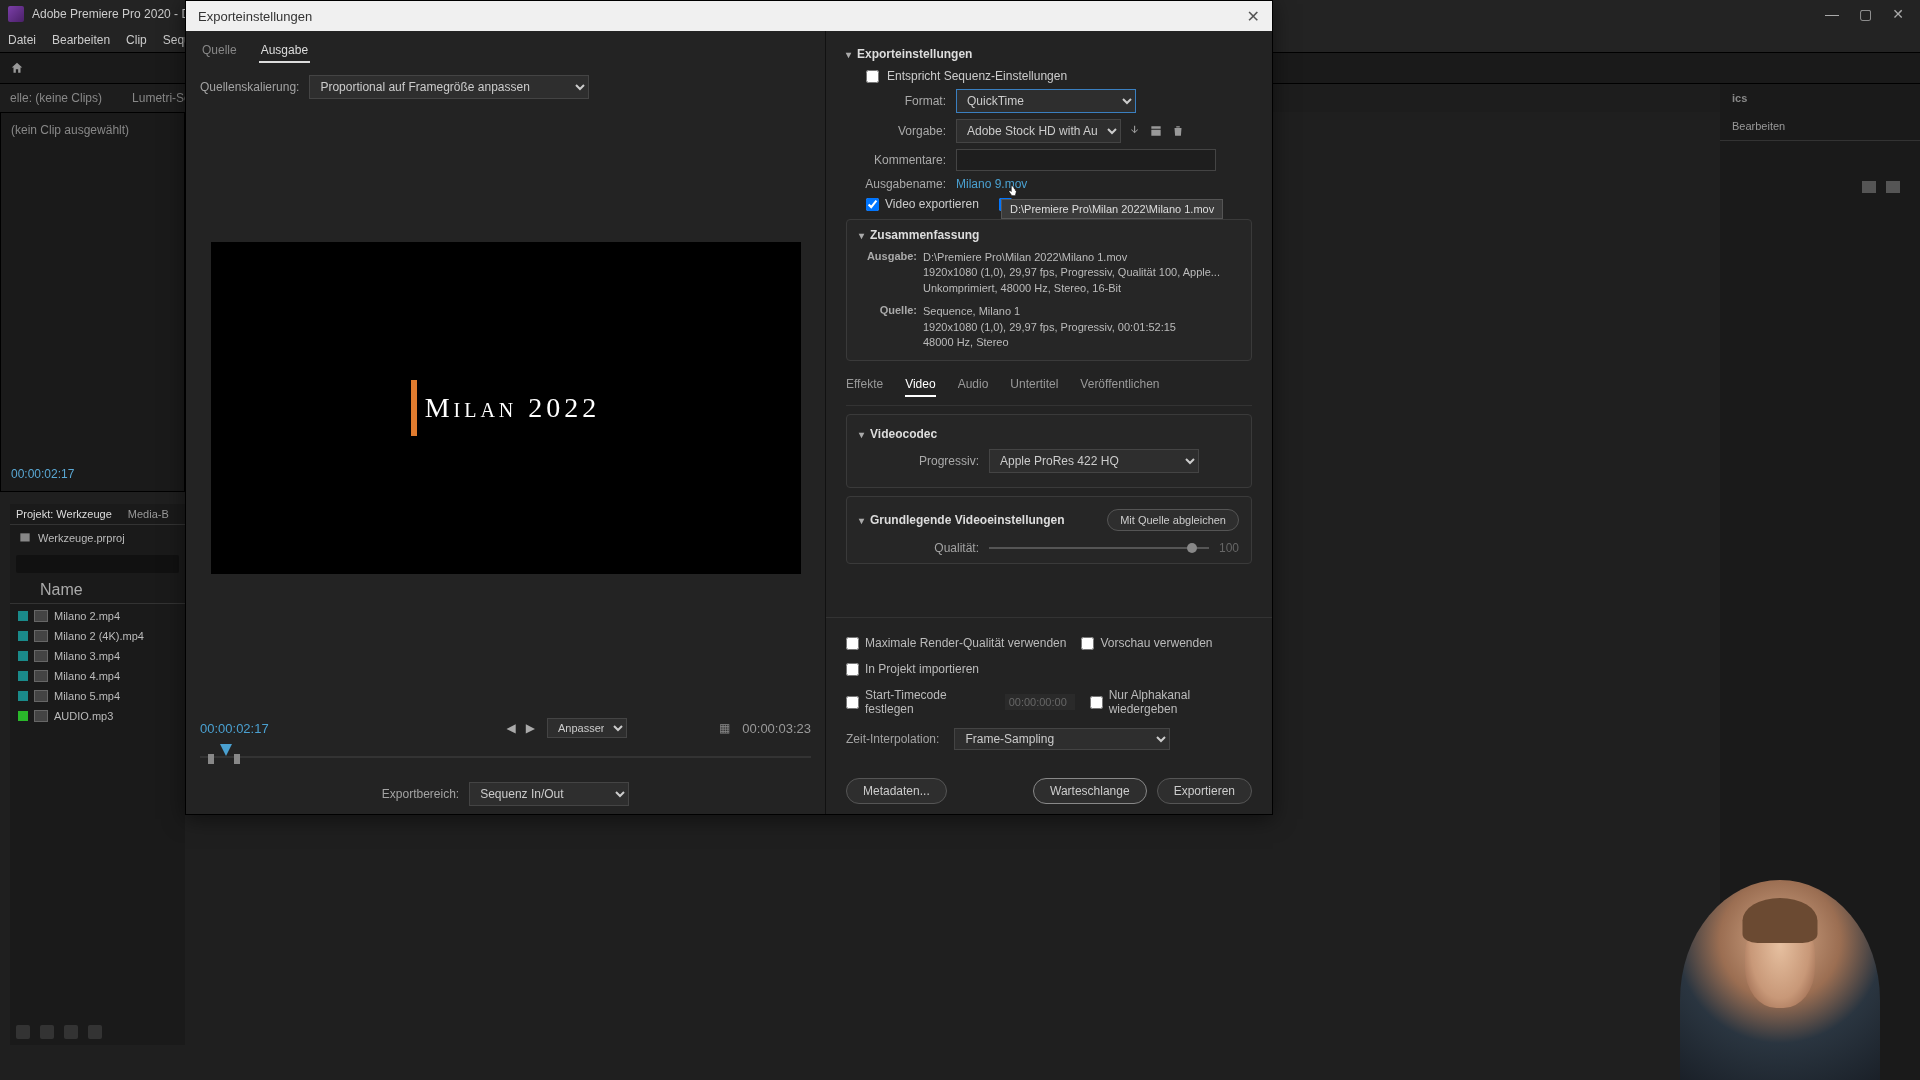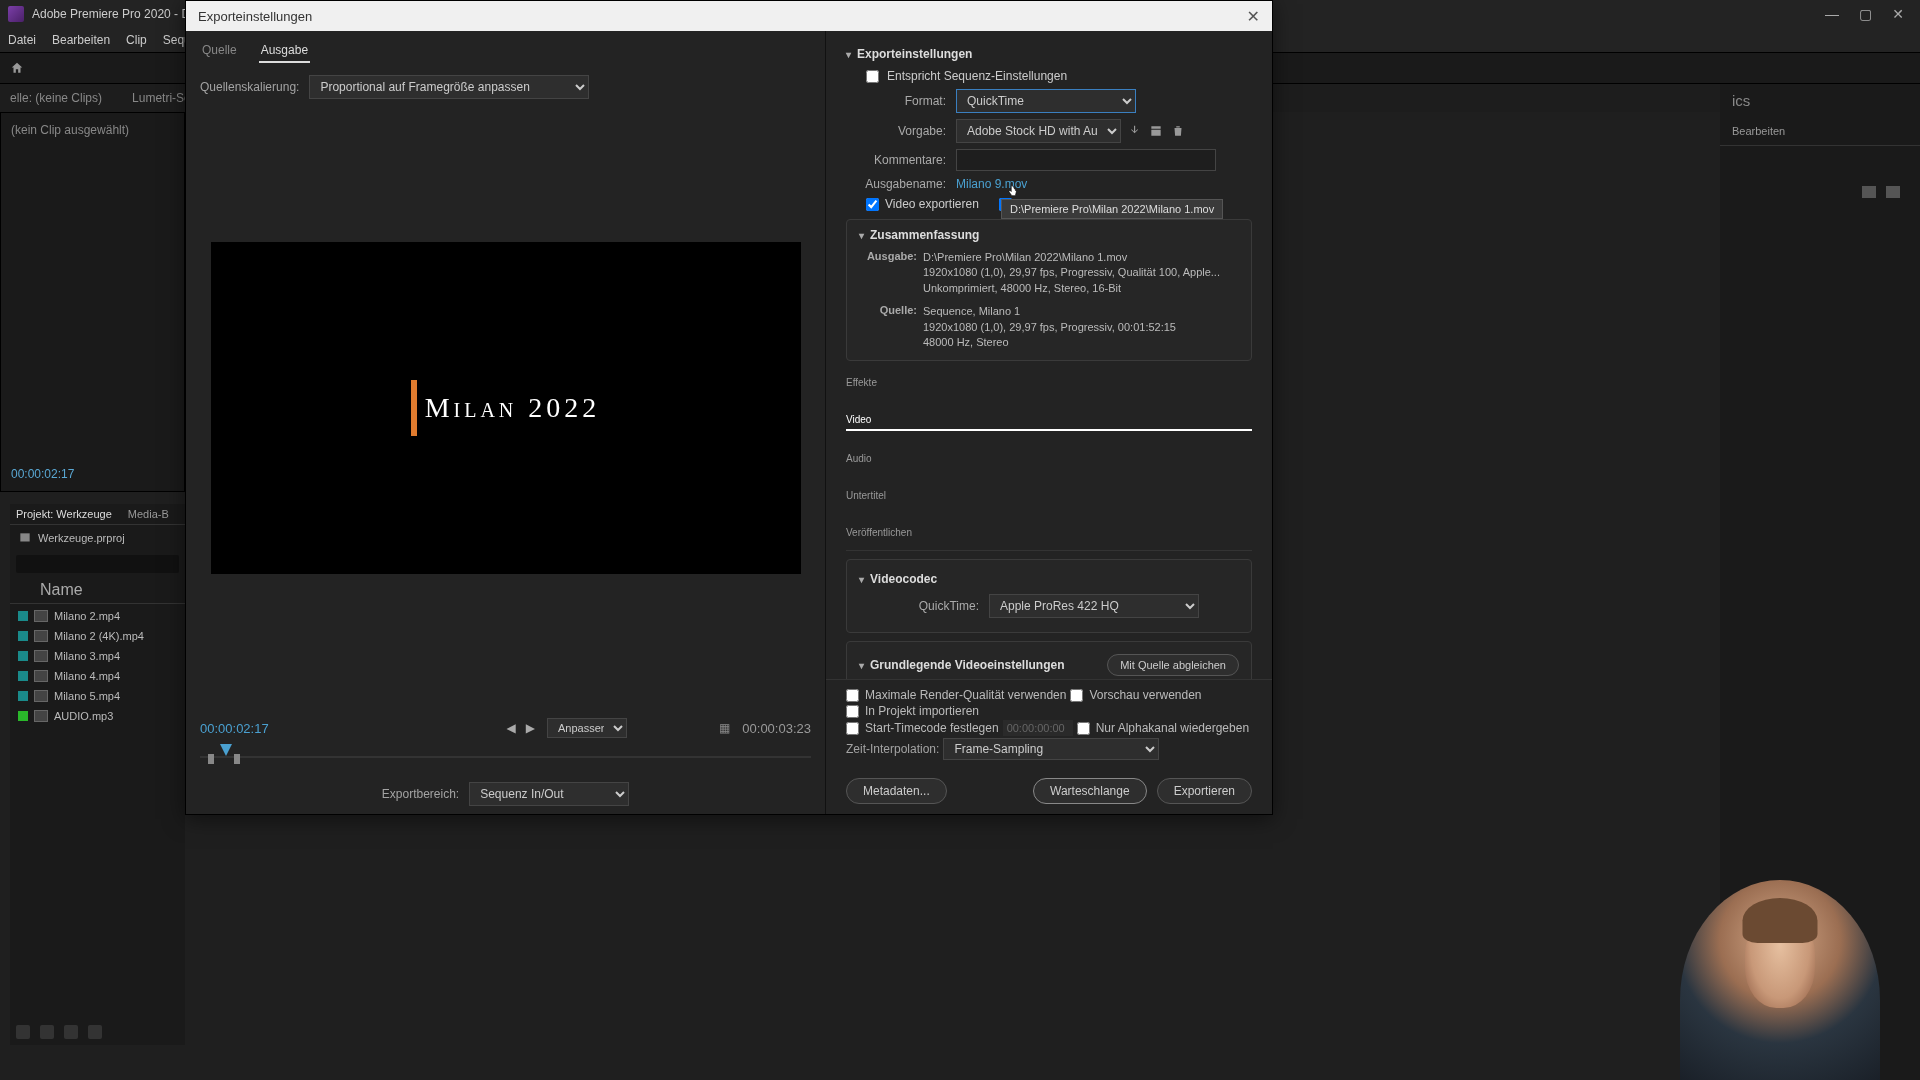--- a/index.html
+++ b/index.html
@@ -32,21 +32,21 @@
 .project-list { padding: 2px 0; }
 .project-item { display: flex; align-items: center; gap: 6px; padding: 4px 8px; font-size: 11px; color: #bbb; }
 .project-item .swatch { width: 10px; height: 10px; }
 .swatch.teal { background: #1a8a8a; }
 .swatch.green { background: #2ab82a; }
 .project-item .type-icon { width: 14px; height: 12px; background: #444; border: 1px solid #666; }
 .project-footer { position: absolute; bottom: 6px; left: 6px; display: flex; gap: 10px; }
 .project-footer span { width: 14px; height: 14px; background: #333; border-radius: 2px; }
 
 .right-bg { position: absolute; top: 0; right: 0; width: 200px; height: 100%; background: #1a1a1a; }
-.right-bg .tab { padding: 8px 12px; color: #888; font-size: 15px; }
+.right-bg .tab { padding: 8px 12px; color: #888; font-size: 11px; font-weight: bold; }
 .right-bg .edit { padding: 8px 12px; color: #999; font-size: 11px; border-bottom: 1px solid #333; }
 .right-bg .icons { margin-top: 40px; display: flex; gap: 10px; justify-content: flex-end; padding-right: 20px; }
 .right-bg .icons span { width: 14px; height: 12px; background: #555; }
 
 
 .export-dialog { position: absolute; top: 0; left: 185px; width: 1088px; height: 815px; background: #232323; border: 1px solid #000; box-shadow: 0 4px 20px rgba(0,0,0,.5); }
 .dialog-titlebar { height: 30px; background: #f0f0f0; display: flex; align-items: center; padding: 0 12px; color: #333; font-size: 13px; }
 .dialog-titlebar .close { margin-left: auto; font-size: 16px; color: #555; cursor: pointer; }
 
 .export-body { display: flex; height: calc(100% - 30px); }
@@ -104,35 +104,35 @@
 
 .export-checks { display: flex; gap: 20px; margin: 6px 0 6px 20px; font-size: 12px; }
 .export-checks label { display: flex; align-items: center; gap: 6px; color: #ccc; }
 
 .summary-box { border: 1px solid #3a3a3a; border-radius: 4px; padding: 8px 12px; margin: 8px 0; background: #262626; }
 .summary-box .sect-header { margin-top: 0; }
 .summary-row { display: flex; font-size: 11px; margin: 2px 0; color: #bbb; }
 .summary-row .lbl { width: 58px; text-align: right; margin-right: 6px; color: #aaa; font-weight: bold; }
 .summary-row .val { flex: 1; line-height: 1.4; }
 
-.sub-tabs { display: flex; gap: 22px; padding: 8px 0; border-bottom: 1px solid #333; margin-bottom: 8px; font-size: 10px; flex-direction: column; }
+.sub-tabs { display: flex; gap: 22px; padding: 8px 0; border-bottom: 1px solid #333; margin-bottom: 8px; font-size: 12px; }
 .sub-tabs span { color: #999; cursor: pointer; padding-bottom: 4px; }
 .sub-tabs span.active { color: #fff; border-bottom: 2px solid #fff; }
 
 .codec-section, .basic-section { border: 1px solid #3a3a3a; border-radius: 4px; padding: 8px 12px; margin-bottom: 8px; background: #262626; }
 
 .match-btn { margin-left: auto; background: #2e2e2e; border: 1px solid #555; border-radius: 12px; padding: 4px 12px; font-size: 11px; color: #ccc; cursor: pointer; }
 .quality-row { display: flex; align-items: center; gap: 10px; margin-top: 10px; font-size: 12px; }
 .quality-row .slider { flex: 1; height: 2px; background: #555; position: relative; }
 .quality-row .slider .thumb { position: absolute; right: 12px; top: -4px; width: 10px; height: 10px; border-radius: 50%; background: #888; }
 .quality-row .num { color: #666; }
 
 
 .bottom-options { padding: 6px 20px; border-top: 1px solid #333; font-size: 12px; }
-.bottom-options .row { display: flex; align-items: center; gap: 4px; margin: 2px 0; }
+.bottom-options .row { display: flex; align-items: center; gap: 15px; margin: 12px 0; }
 .bottom-options label { display: flex; align-items: center; gap: 6px; color: #bbb; }
 .bottom-options input[type=checkbox] { accent-color: #4aa0d0; }
 .bottom-options .tc-input { background: #2a2a2a; border: none; color: #666; width: 70px; padding: 2px 4px; font-size: 11px; }
 .bottom-options select { background: #2e2e2e; border: 1px solid #444; color: #ccc; padding: 2px 6px; font-size: 12px; width: 216px; }
 
 .dialog-buttons { display: flex; gap: 10px; padding: 10px 20px; justify-content: flex-start; }
 .dialog-buttons button { background: #2e2e2e; border: 1px solid #555; border-radius: 14px; padding: 5px 16px; font-size: 12px; color: #ccc; cursor: pointer; }
 .dialog-buttons button.primary { border: 1px solid #888; }
 
 
@@ -365,21 +365,21 @@
           <span>Untertitel</span>
           <span>Veröffentlichen</span>
         </div>
 
         <div class="codec-section">
           <div class="sect-header">
             <span class="chev">▾</span>
             <span>Videocodec</span>
           </div>
           <div class="form-row">
-            <label style="width:120px">QuickTime:</label>
+            <label style="width:120px">Progressiv:</label>
             <select style="width:210px"><option>Apple ProRes 422 HQ</option></select>
           </div>
         </div>
 
         <div class="basic-section">
           <div class="sect-header" style="display:flex">
             <span class="chev">▾</span>
             <span>Grundlegende Videoeinstellungen</span>
             <button class="match-btn">Mit Quelle abgleichen</button>
           </div>

